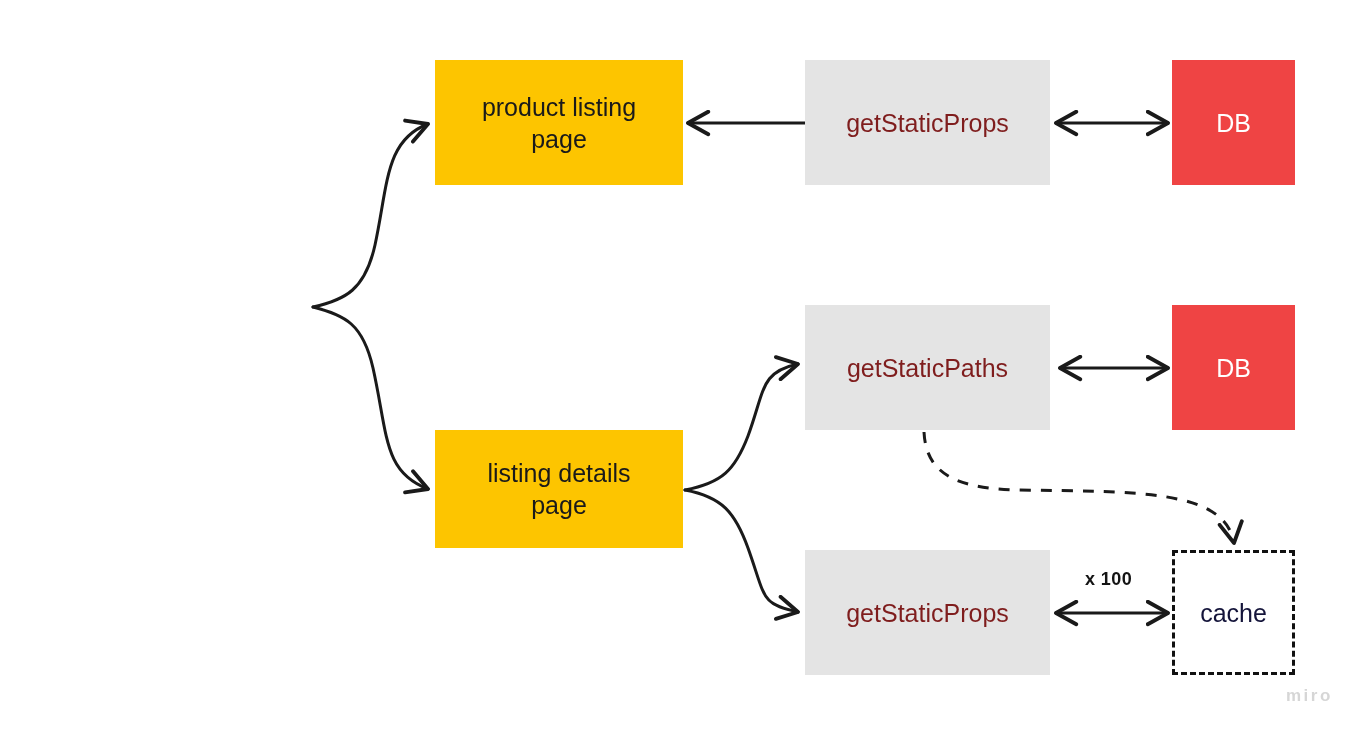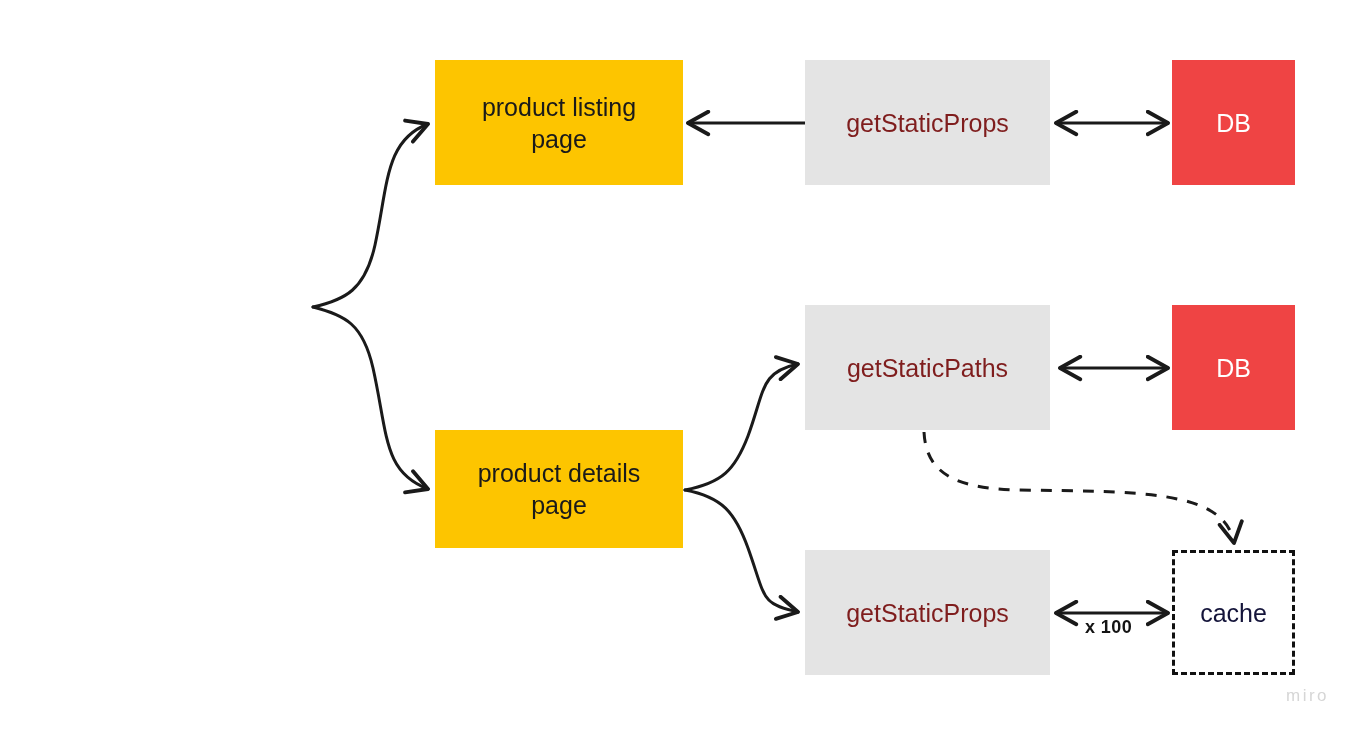--- a/index.html
+++ b/index.html
@@ -68,29 +68,29 @@
     font-size: 25px;
   }
 
   .edge-label {
     position: absolute;
     font-size: 18px;
     font-weight: bold;
     color: #141414;
     letter-spacing: .4px;
     white-space: nowrap;
-    margin-top: 48px;
   }
 
   .watermark {
     position: absolute;
     font-size: 17px;
     letter-spacing: 2.5px;
     color: #d6d6d6;
     user-select: none;
+    font-weight: bold;
   }
 </style>
 </head>
 <body>
 
 <div id="canvas">
 
   <svg id="edges" viewBox="0 0 1357 736" width="1357" height="736" xmlns="http://www.w3.org/2000/svg">
     <defs>
       <marker id="arrowEnd" viewBox="0 0 12 12" refX="10" refY="6" markerWidth="9" markerHeight="9" orient="auto-start-reverse">
@@ -128,21 +128,21 @@
 
   <div class="node skin-gray" style="left:805px; top:60px; width:245px; height:125px;">
     <span class="node-label">getStaticProps</span>
   </div>
 
   <div class="node skin-orange" style="left:1172px; top:60px; width:123px; height:125px;">
     <span class="node-label">DB</span>
   </div>
 
   <div class="node skin-yellow" style="left:435px; top:430px; width:248px; height:118px;">
-    <span class="node-label">product details
+    <span class="node-label">listing details
 page</span>
   </div>
 
   <div class="node skin-gray" style="left:805px; top:305px; width:245px; height:125px;">
     <span class="node-label">getStaticPaths</span>
   </div>
 
   <div class="node skin-orange" style="left:1172px; top:305px; width:123px; height:125px;">
     <span class="node-label">DB</span>
   </div>

